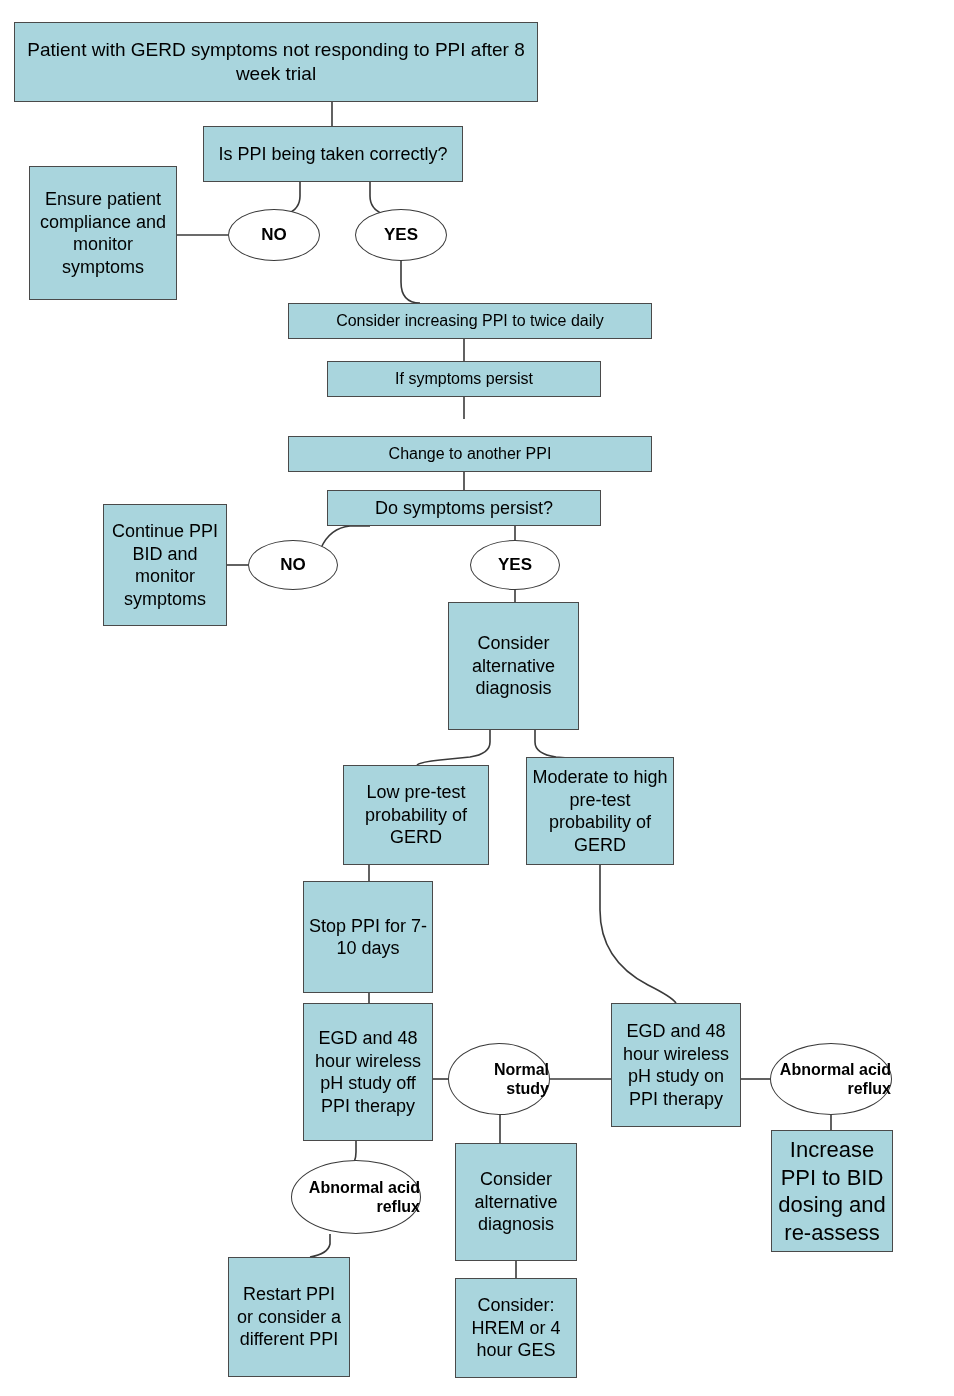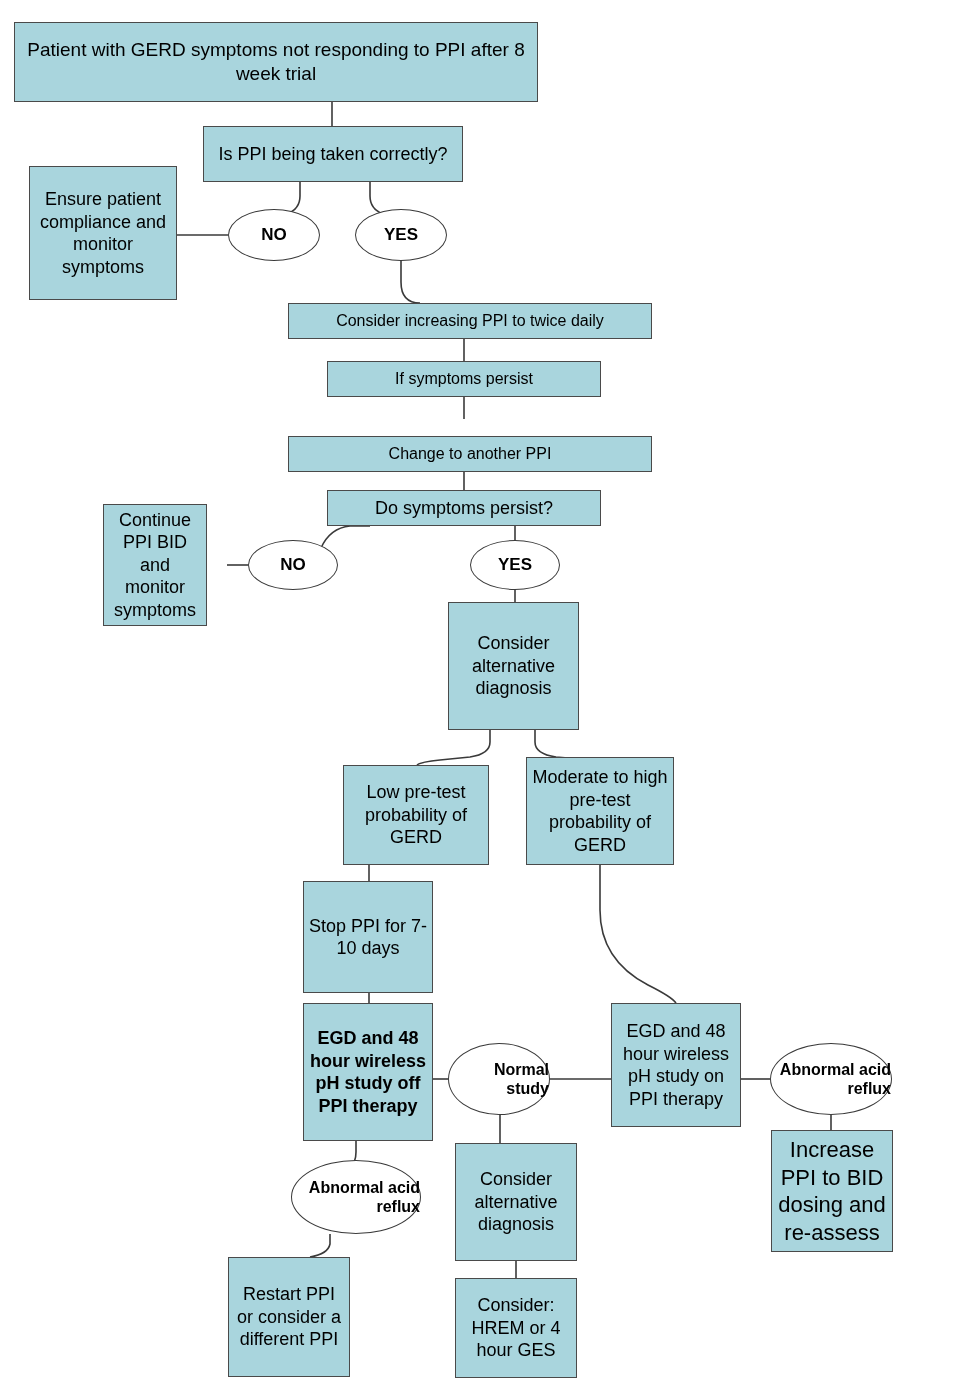--- a/index.html
+++ b/index.html
@@ -131,36 +131,36 @@
   </div>
   <div class="node" style="left:327px; top:361px; width:274px; height:36px; font-size:16px;">
     <span>If symptoms persist</span>
   </div>
   <div class="node" style="left:288px; top:436px; width:364px; height:36px; font-size:16px;">
     <span>Change to another PPI</span>
   </div>
   <div class="node" style="left:327px; top:490px; width:274px; height:36px; font-size:18px;">
     <span>Do symptoms persist?</span>
   </div>
-  <div class="node" style="left:103px; top:504px; width:104px; height:122px; font-size:18px;">
+  <div class="node" style="left:103px; top:504px; width:124px; height:122px; font-size:18px;">
     <span>Continue PPI BID and monitor symptoms</span>
   </div>
   <div class="node" style="left:448px; top:602px; width:131px; height:128px; font-size:18px;">
     <span>Consider alternative diagnosis</span>
   </div>
   <div class="node" style="left:343px; top:765px; width:146px; height:100px; font-size:18px;">
     <span>Low pre-test probability of GERD</span>
   </div>
   <div class="node" style="left:526px; top:757px; width:148px; height:108px; font-size:18px;">
     <span>Moderate to high pre-test probability of GERD</span>
   </div>
   <div class="node" style="left:303px; top:881px; width:130px; height:112px; font-size:18px;">
     <span>Stop PPI for 7-10 days</span>
   </div>
-  <div class="node" style="left:303px; top:1003px; width:130px; height:138px; font-size:18px;font-weight:bold;">
+  <div class="node" style="left:303px; top:1003px; width:130px; height:138px; font-size:18px;">
     <span>EGD and 48 hour wireless pH study off PPI therapy</span>
   </div>
   <div class="node" style="left:611px; top:1003px; width:130px; height:124px; font-size:18px;">
     <span>EGD and 48 hour wireless pH study on PPI therapy</span>
   </div>
   <div class="node" style="left:771px; top:1130px; width:122px; height:122px; font-size:22px;">
     <span>Increase PPI to BID dosing and re-assess</span>
   </div>
   <div class="node" style="left:455px; top:1143px; width:122px; height:118px; font-size:18px;">
     <span>Consider alternative diagnosis</span>

